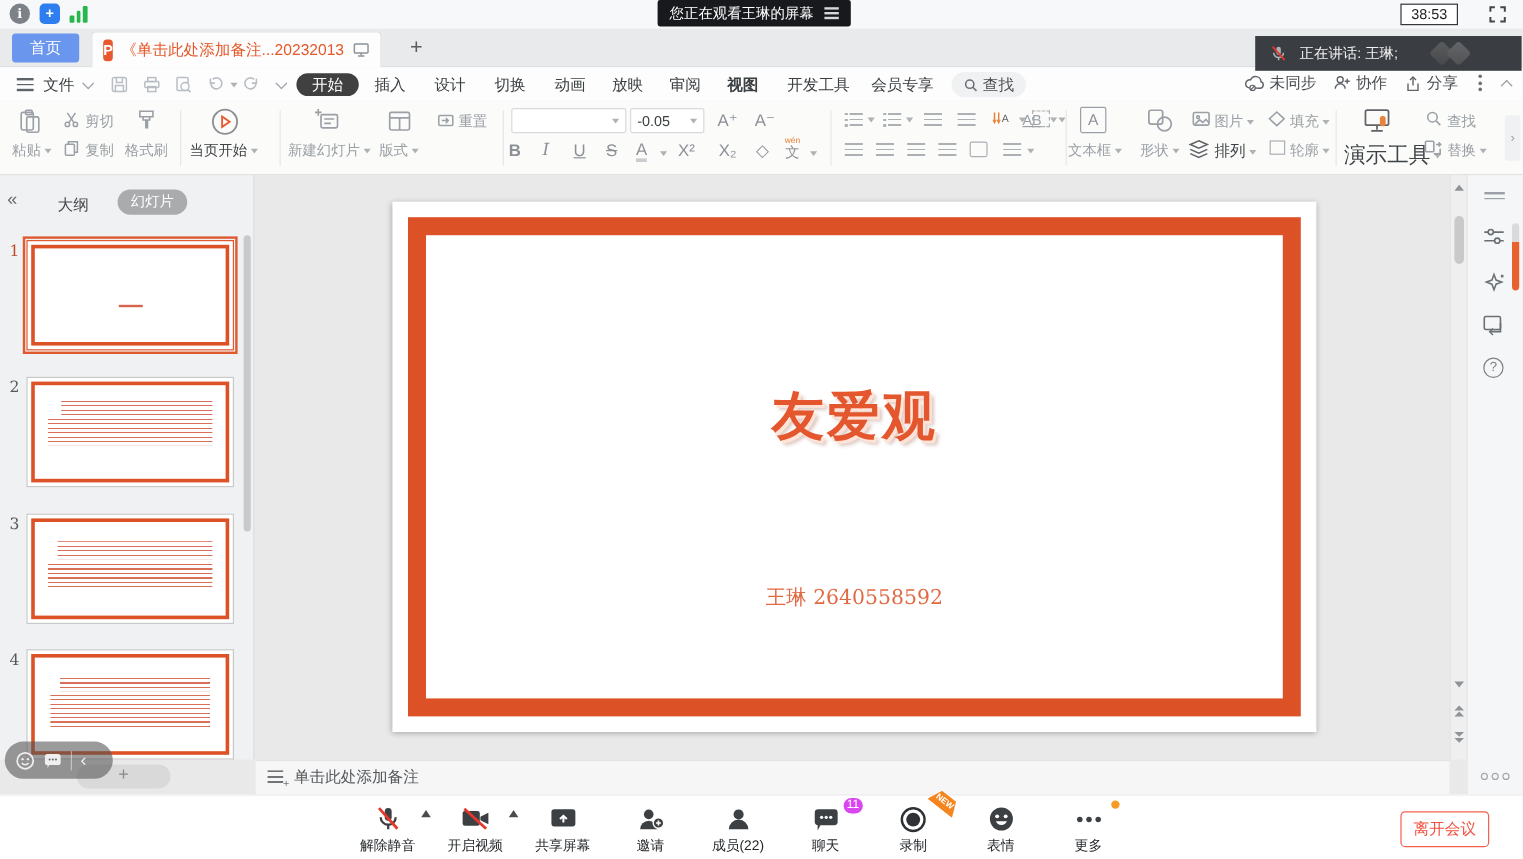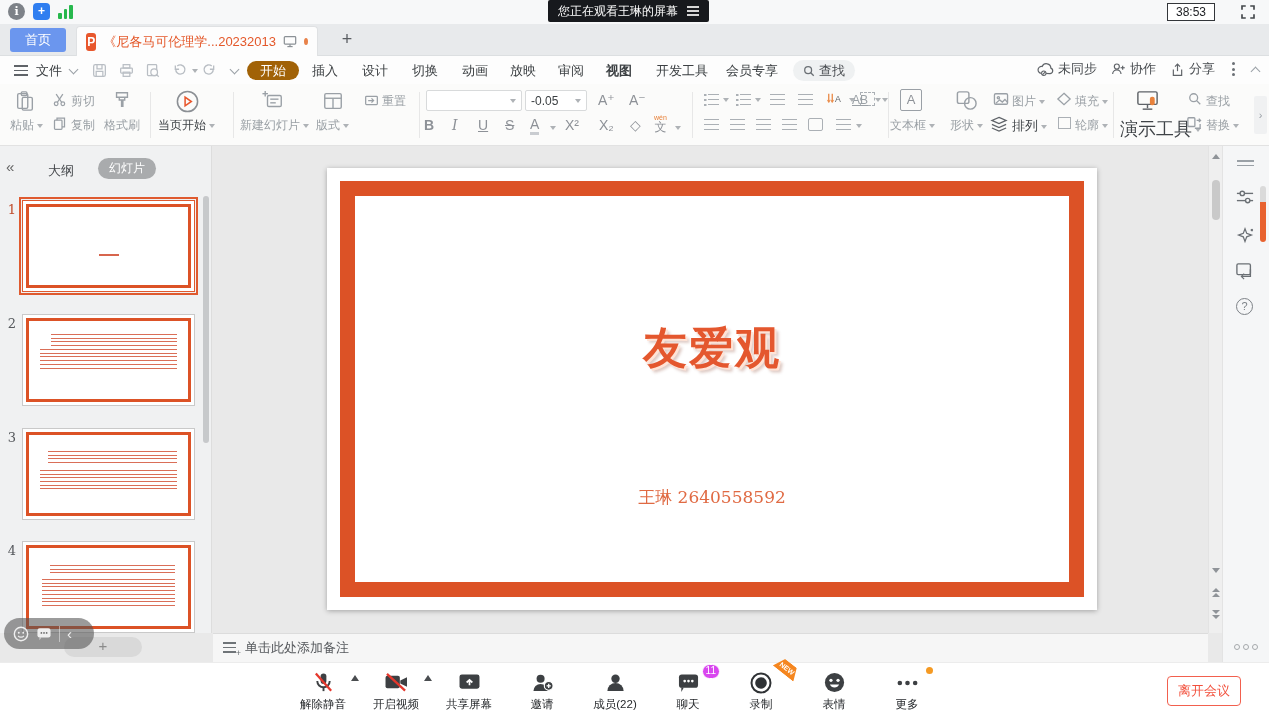--- a/index.html
+++ b/index.html
@@ -42,21 +42,21 @@
   
   .menubar { position:absolute; left:0; top:56px; width:1269px; height:28px; background:#fdfdfd; font-size:13px; color:#3c4043; }
   .hamburger { position:absolute; left:14px; top:9px; display:flex; flex-direction:column; gap:3px; }
   .hamburger i { width:14px; height:1.7px; background:#5f6368; display:block; }
   .mfile { position:absolute; left:36px; top:6px; }
   .chev { display:inline-block; width:7px; height:7px; border-right:1.5px solid #9aa0a6; border-bottom:1.5px solid #9aa0a6; transform:rotate(45deg); }
   .chev-up { transform:rotate(-135deg); }
   .mfile-chev { position:absolute; left:70px; top:10px; }
   .qbtn { position:absolute; top:6px; }
   .mtab { position:absolute; top:5px; height:19px; line-height:19px; padding:0 4px; }
-  .mtab.active { background:#a16207; color:#fff; border-radius:11px; padding:0 13px; }
+  .mtab.active { background:#404040; color:#fff; border-radius:11px; padding:0 13px; }
   .find-pill { position:absolute; left:793px; top:4px; height:21px; background:#eff1f2; border-radius:11px; display:flex; align-items:center; gap:4px; padding:0 10px; color:#4a4e52; }
   .mb-right { position:absolute; right:10px; top:4px; display:flex; align-items:center; gap:14px; color:#4a4e52; }
   .mb-item { display:flex; align-items:center; gap:4px; }
   .kebab { display:flex; flex-direction:column; gap:2.5px; padding:0 3px; }
   .kebab i { width:3px; height:3px; border-radius:50%; background:#6b7075; display:block; }
 
   
   .ribbon { position:absolute; left:0; top:84px; width:1269px; height:62px; background:#fbfbfa; border-bottom:1px solid #e2e2e2; font-size:12px; }
   .vsep { position:absolute; top:8px; height:46px; width:1px; background:#e7e7e7; }
   .glabel { color:#9aa0a5; font-size:12px; white-space:nowrap; }
@@ -166,33 +166,48 @@
       <svg viewBox="0 0 24 24" width="18" height="18">
           <path d="M4 9V4h5 M15 4h5v5 M20 15v5h-5 M9 20H4v-5" fill="none" stroke="#43474b" stroke-width="2.2"></path>
         </svg>
     </span>
   </div>
 
   <div class="tabbar">
     <div class="home-btn">首页</div>
     <div class="doc-tab">
       <span class="p-logo">P</span>
-      <span class="doc-title">《尼各马可伦理学...20232013</span>
+      <span class="doc-title">《单击此处添加备注...20232013</span>
       <span>
         <svg viewBox="0 0 16 14" width="14" height="13">
             <rect x="1.5" y="1.5" width="13" height="8.5" rx="1" fill="none" stroke="#8b9196" stroke-width="1.4"></rect>
             <line x1="8" y1="10" x2="8" y2="12.5" stroke="#8b9196" stroke-width="1.4"></line>
             <line x1="5" y1="12.8" x2="11" y2="12.8" stroke="#8b9196" stroke-width="1.4"></line>
           </svg>
       </span>
       <span class="dot-unsaved"></span>
     </div>
     <span class="newtab">+</span>
   </div>
 
+  <div class="speaking">
+    <span>
+      <svg viewBox="0 0 24 24" width="15" height="15">
+          <rect x="9" y="3" width="6" height="11" rx="3" fill="#aeb2b6"></rect>
+          <path d="M5.5 11a6.5 6.5 0 0 0 13 0" fill="none" stroke="#aeb2b6" stroke-width="2"></path>
+          <line x1="12" y1="17.5" x2="12" y2="21" stroke="#aeb2b6" stroke-width="2"></line>
+          <line x1="4" y1="3" x2="20" y2="21" stroke="#e5382d" stroke-width="2.4"></line>
+        </svg>
+    </span>
+    <span>正在讲话: 王琳;</span>
+    <span class="logo-diamonds">
+        <i></i>
+        <i></i>
+      </span>
+  </div>
 
   <div class="menubar">
     <span class="hamburger">
         <i></i>
         <i></i>
         <i></i>
       </span>
     <span class="mfile">文件</span>
     <span class="chev mfile-chev"></span>
     <span class="qbtn" style="left:92px; top:7px;">

